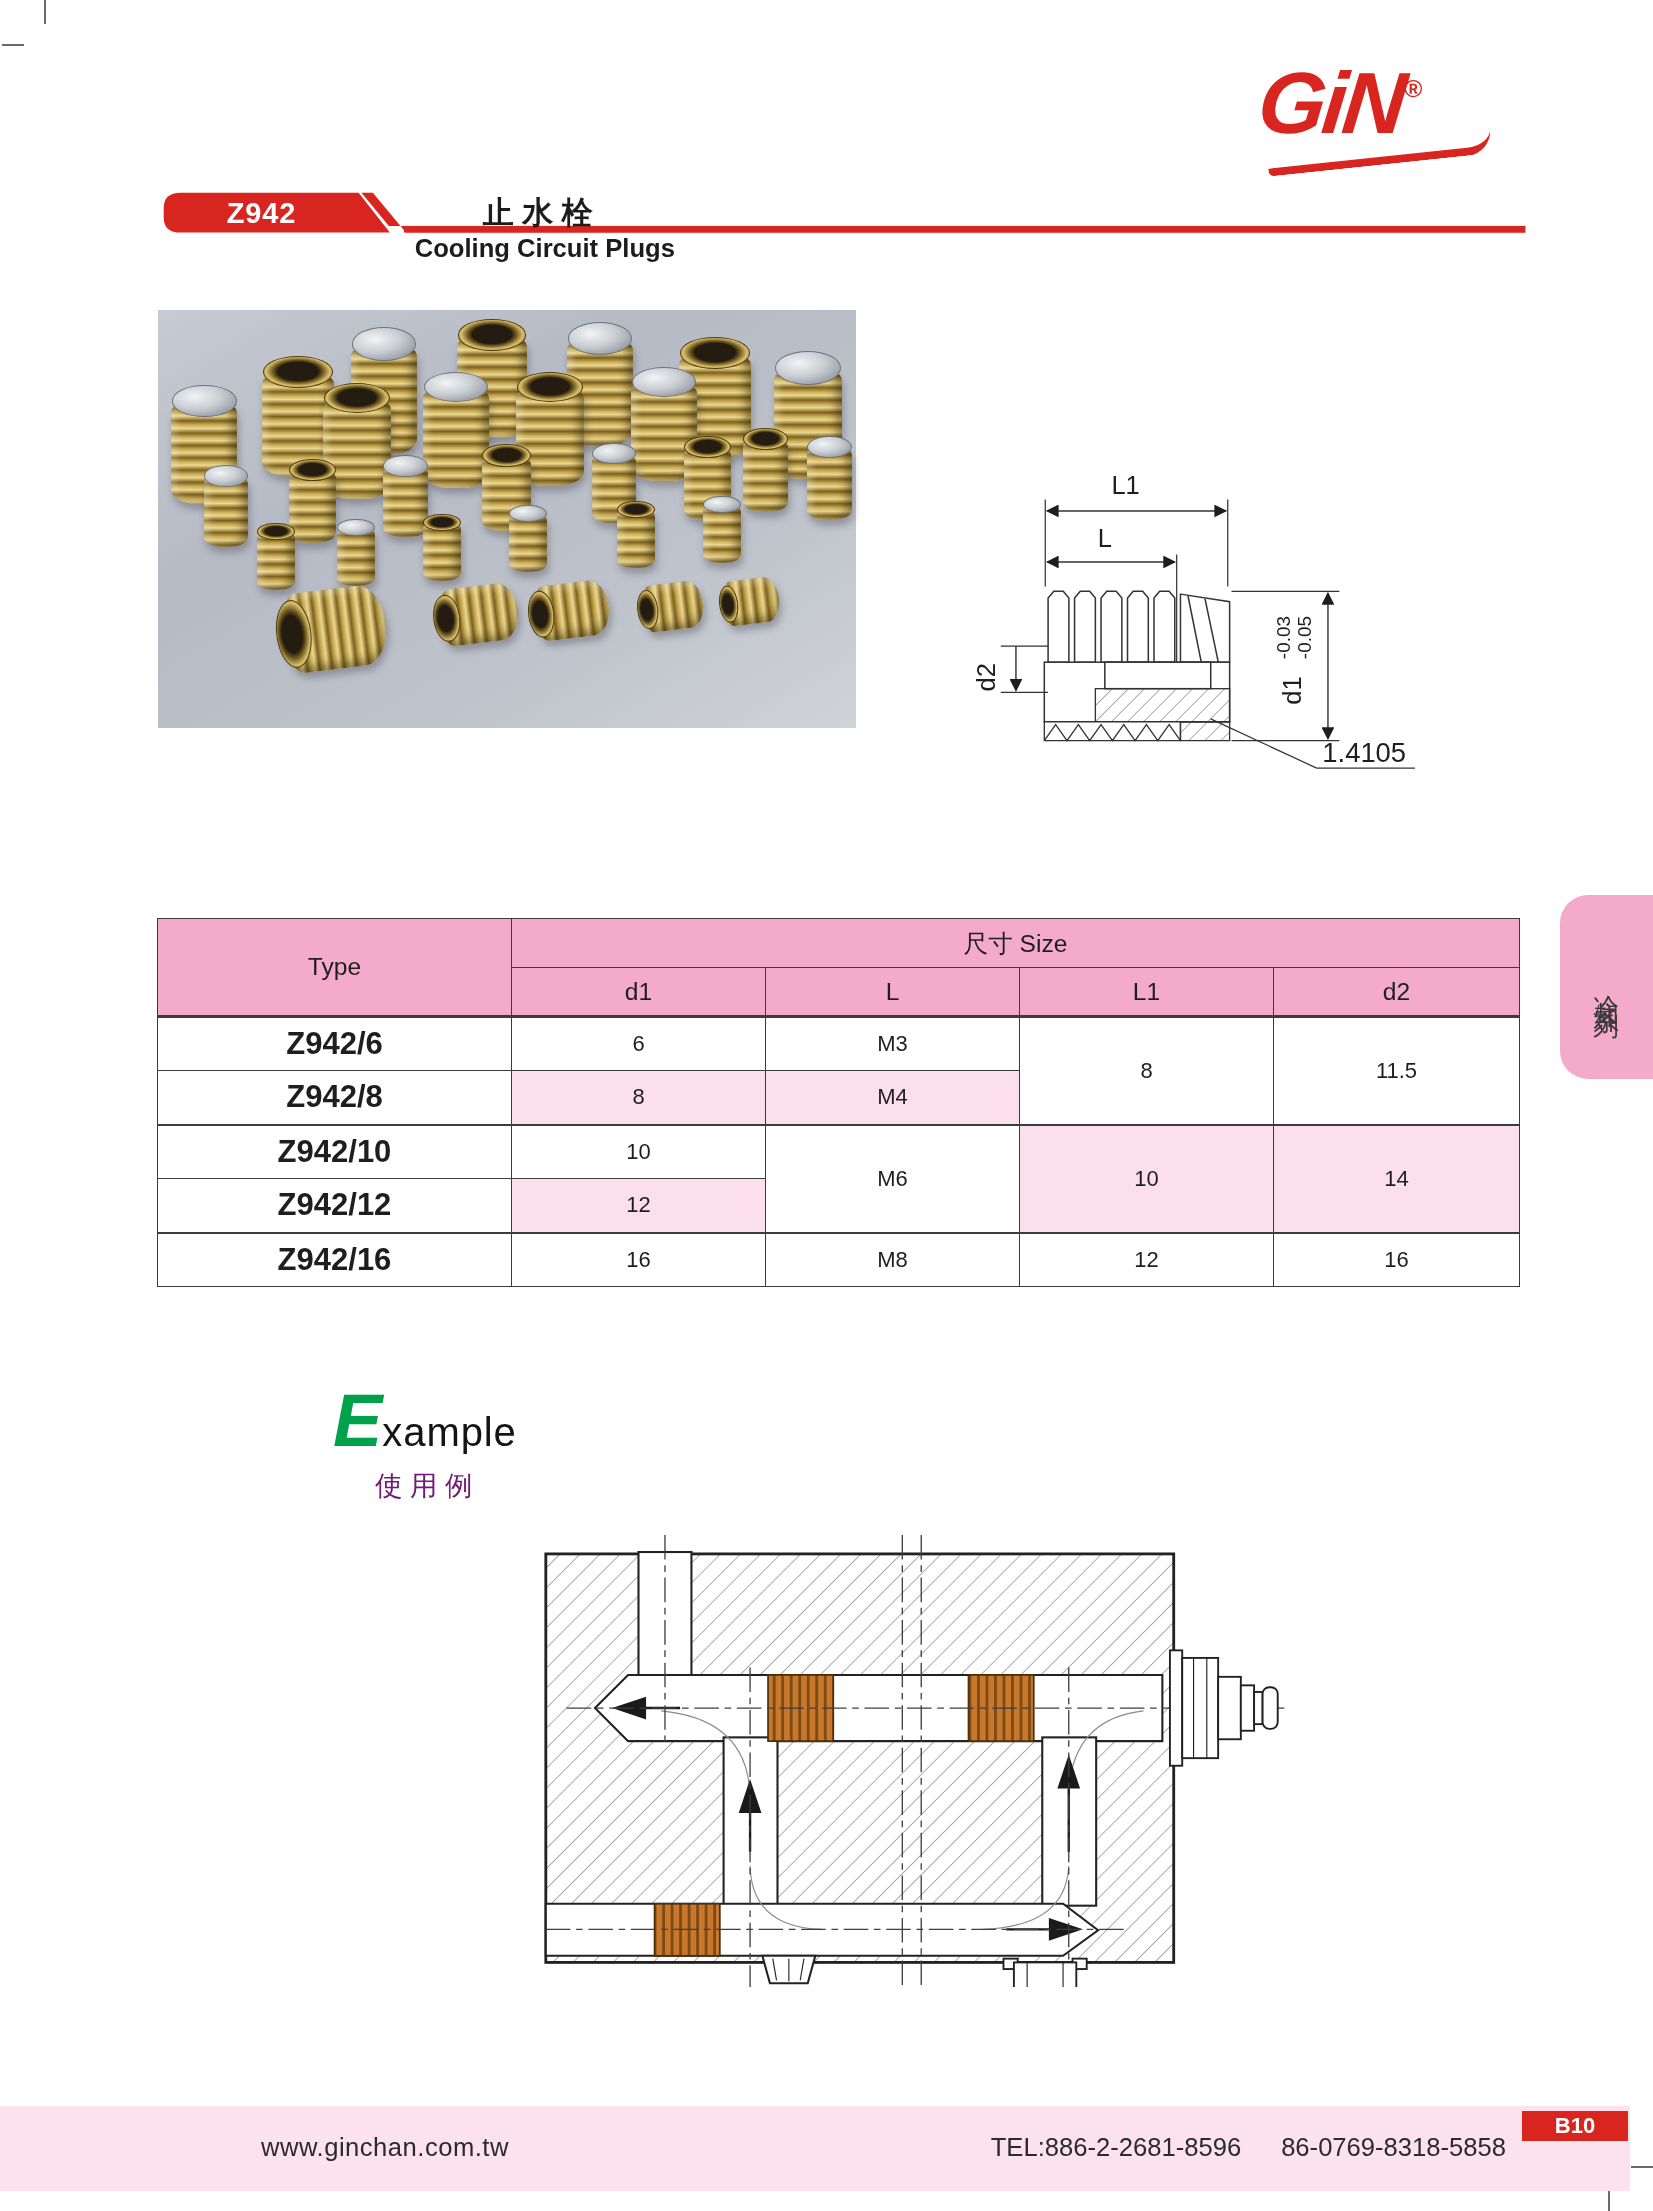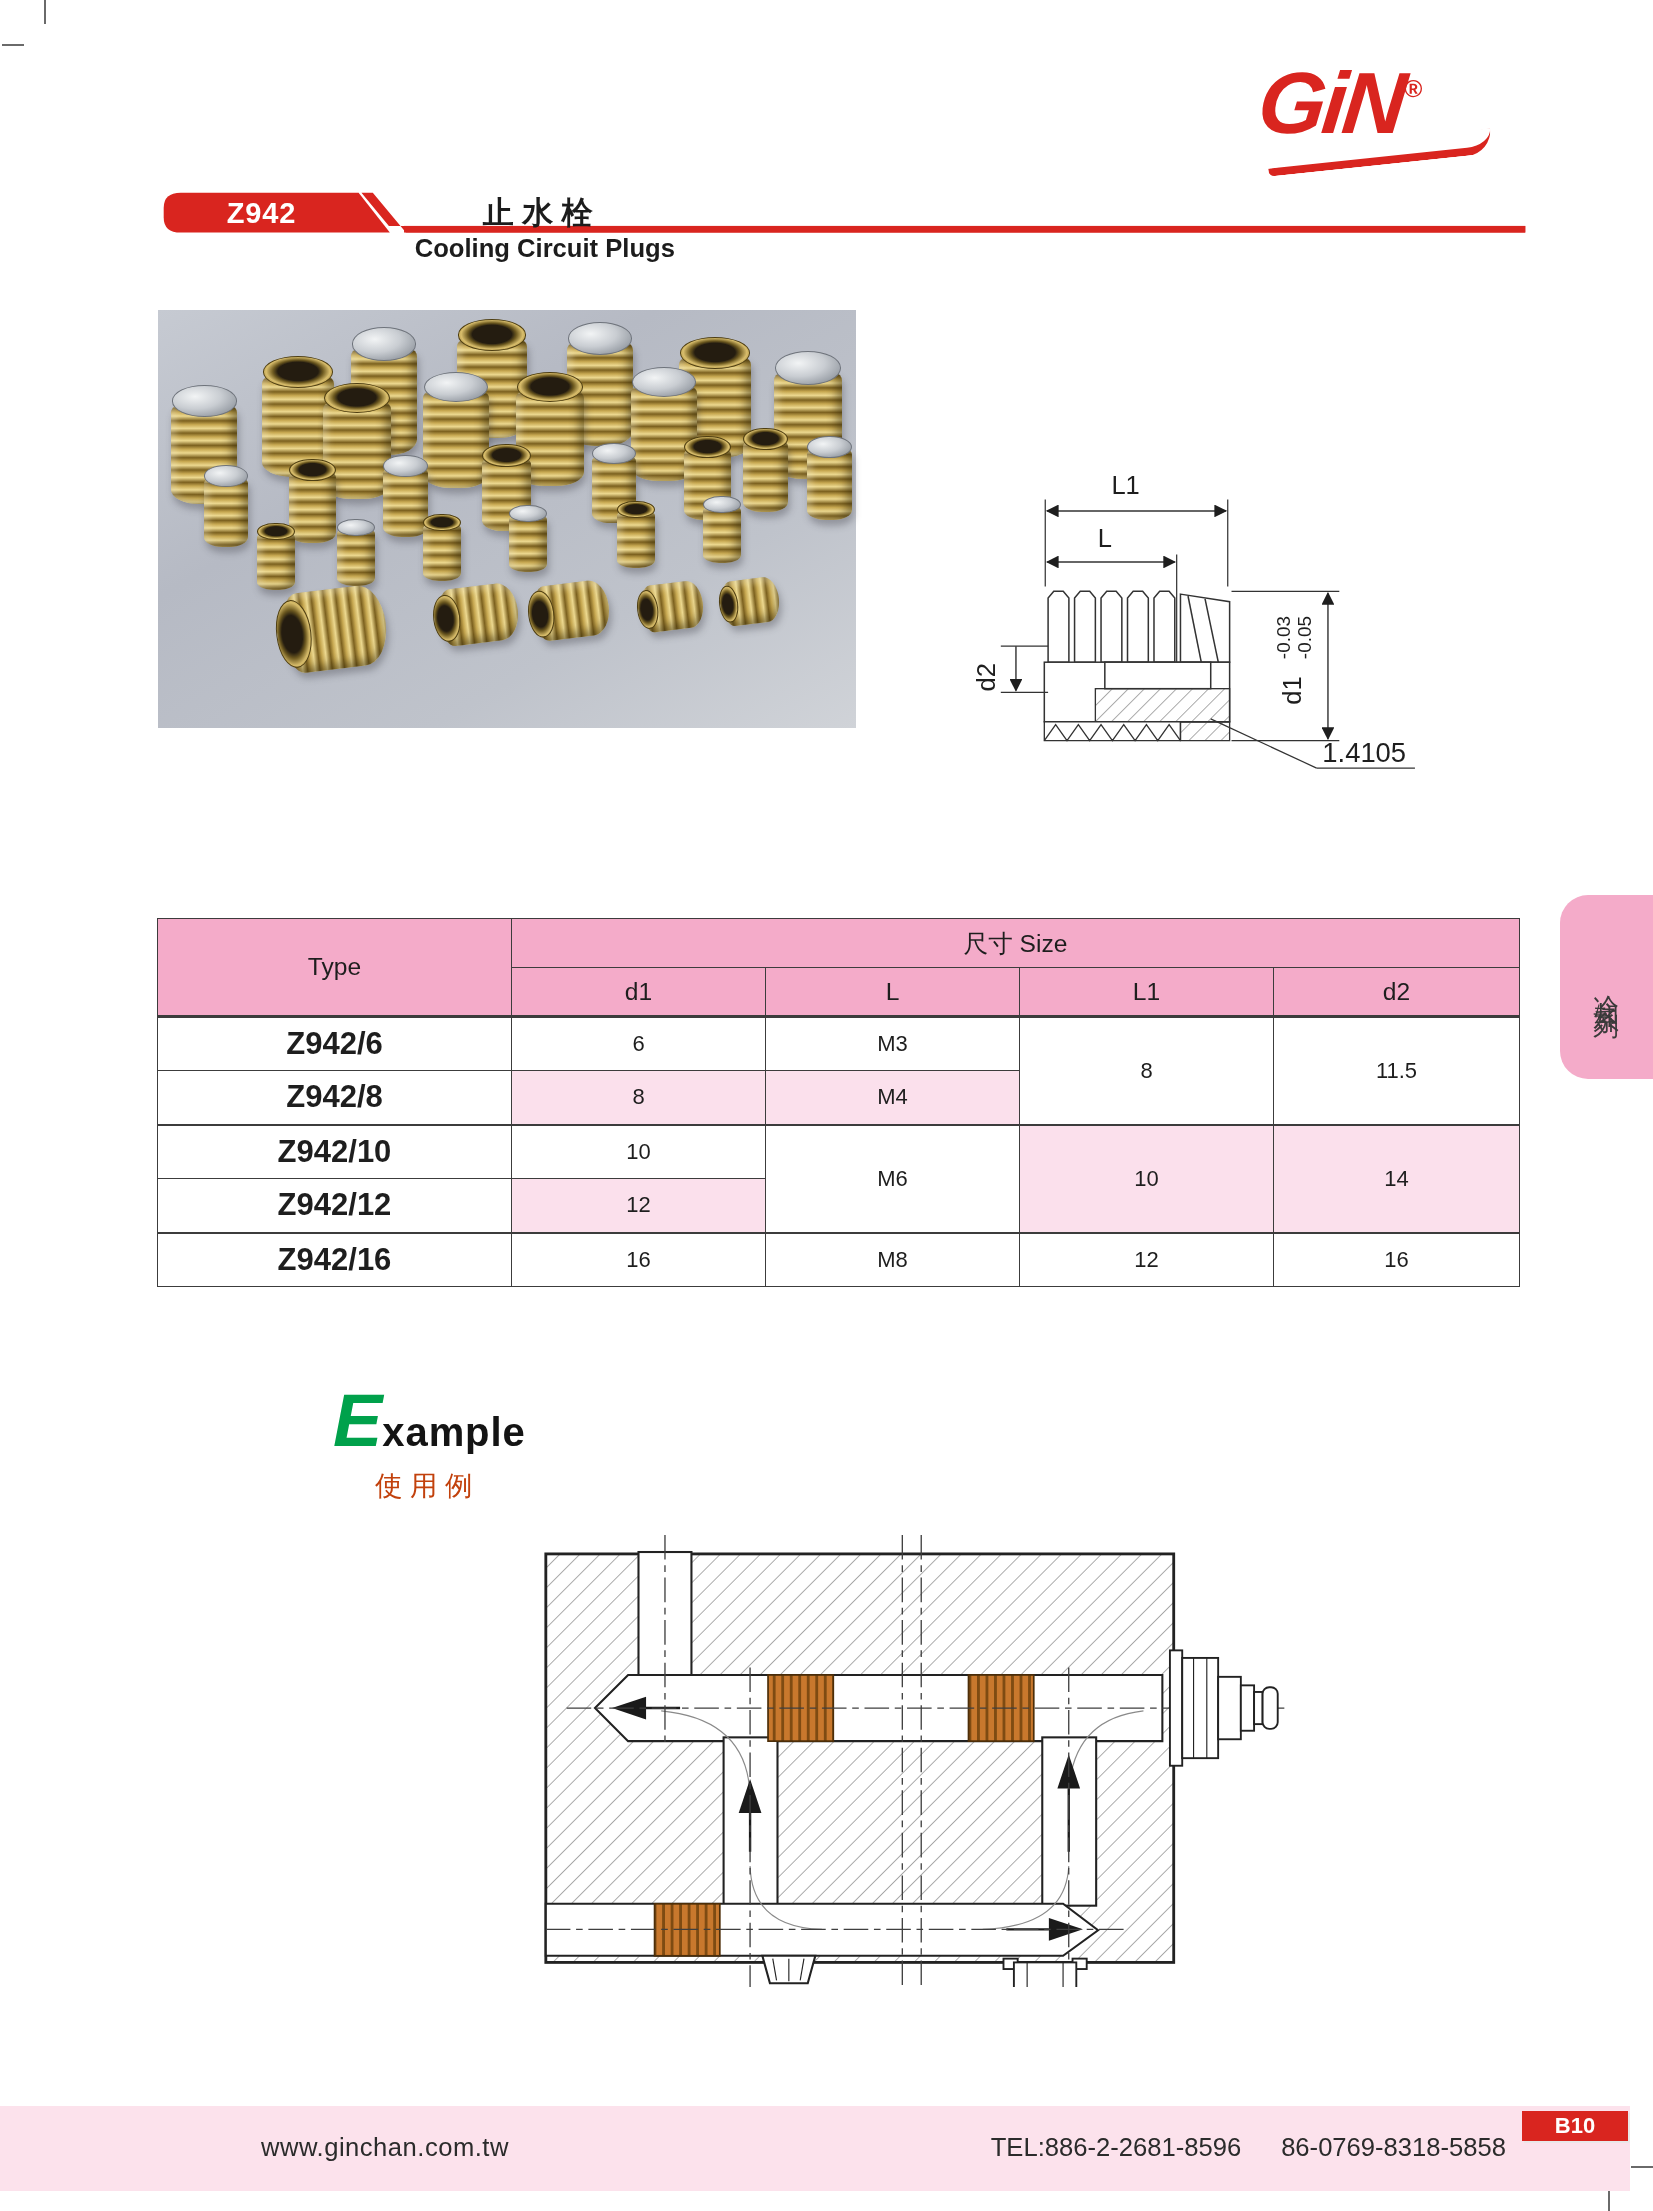--- a/index.html
+++ b/index.html
@@ -69,22 +69,22 @@
   table.size { border:1.9px solid #3c3c3c; }
 
   
   .side-tab { position:absolute; left:1560px; top:895px; width:94px; height:184px;
               background:#F4ABC9; border-radius:28px 0 0 28px; display:flex; align-items:center; justify-content:center; }
   .side-tab span { writing-mode:vertical-rl; font-size:25.6px; letter-spacing:6.6px; color:#3a3a3a; }
 
   
   .example { position:absolute; left:333px; top:1384px; }
   .example .ini { color:#00A14B; font-size:74px; font-weight:800; font-style:italic; line-height:1; }
-  .example .rest { color:#141414; font-size:40px; font-weight:700; letter-spacing:0.9px; }
-  .example .sub { margin-top:9.5px; margin-left:42px; font-size:27.4px; letter-spacing:7.6px; color:#c2410c; }
+  .example .rest { color:#141414; font-size:40px; font-weight:400; letter-spacing:0.9px; }
+  .example .sub { margin-top:9.5px; margin-left:42px; font-size:27.4px; letter-spacing:7.6px; color:#701a75; }
 
   .exdraw { position:absolute; left:538px; top:1535px; width:757px; height:452px; }
 
   
   .footer { position:absolute; left:0; top:2106px; width:1630px; height:85px; background:#FCE2EC; }
   .footer .site { position:absolute; left:261px; top:26.5px; font-size:25.6px; color:#2b2b2b; letter-spacing:0.5px; }
   .footer .tels { position:absolute; right:124px; top:26.5px; font-size:25.6px; color:#2b2b2b; }
   .footer .tels span+span { margin-left:40px; }
   .badge { position:absolute; left:1522px; top:2111px; width:106px; height:30px; background:#D9251F;
            color:#fff; font-size:22px; font-weight:700; display:flex; align-items:center; justify-content:center;

